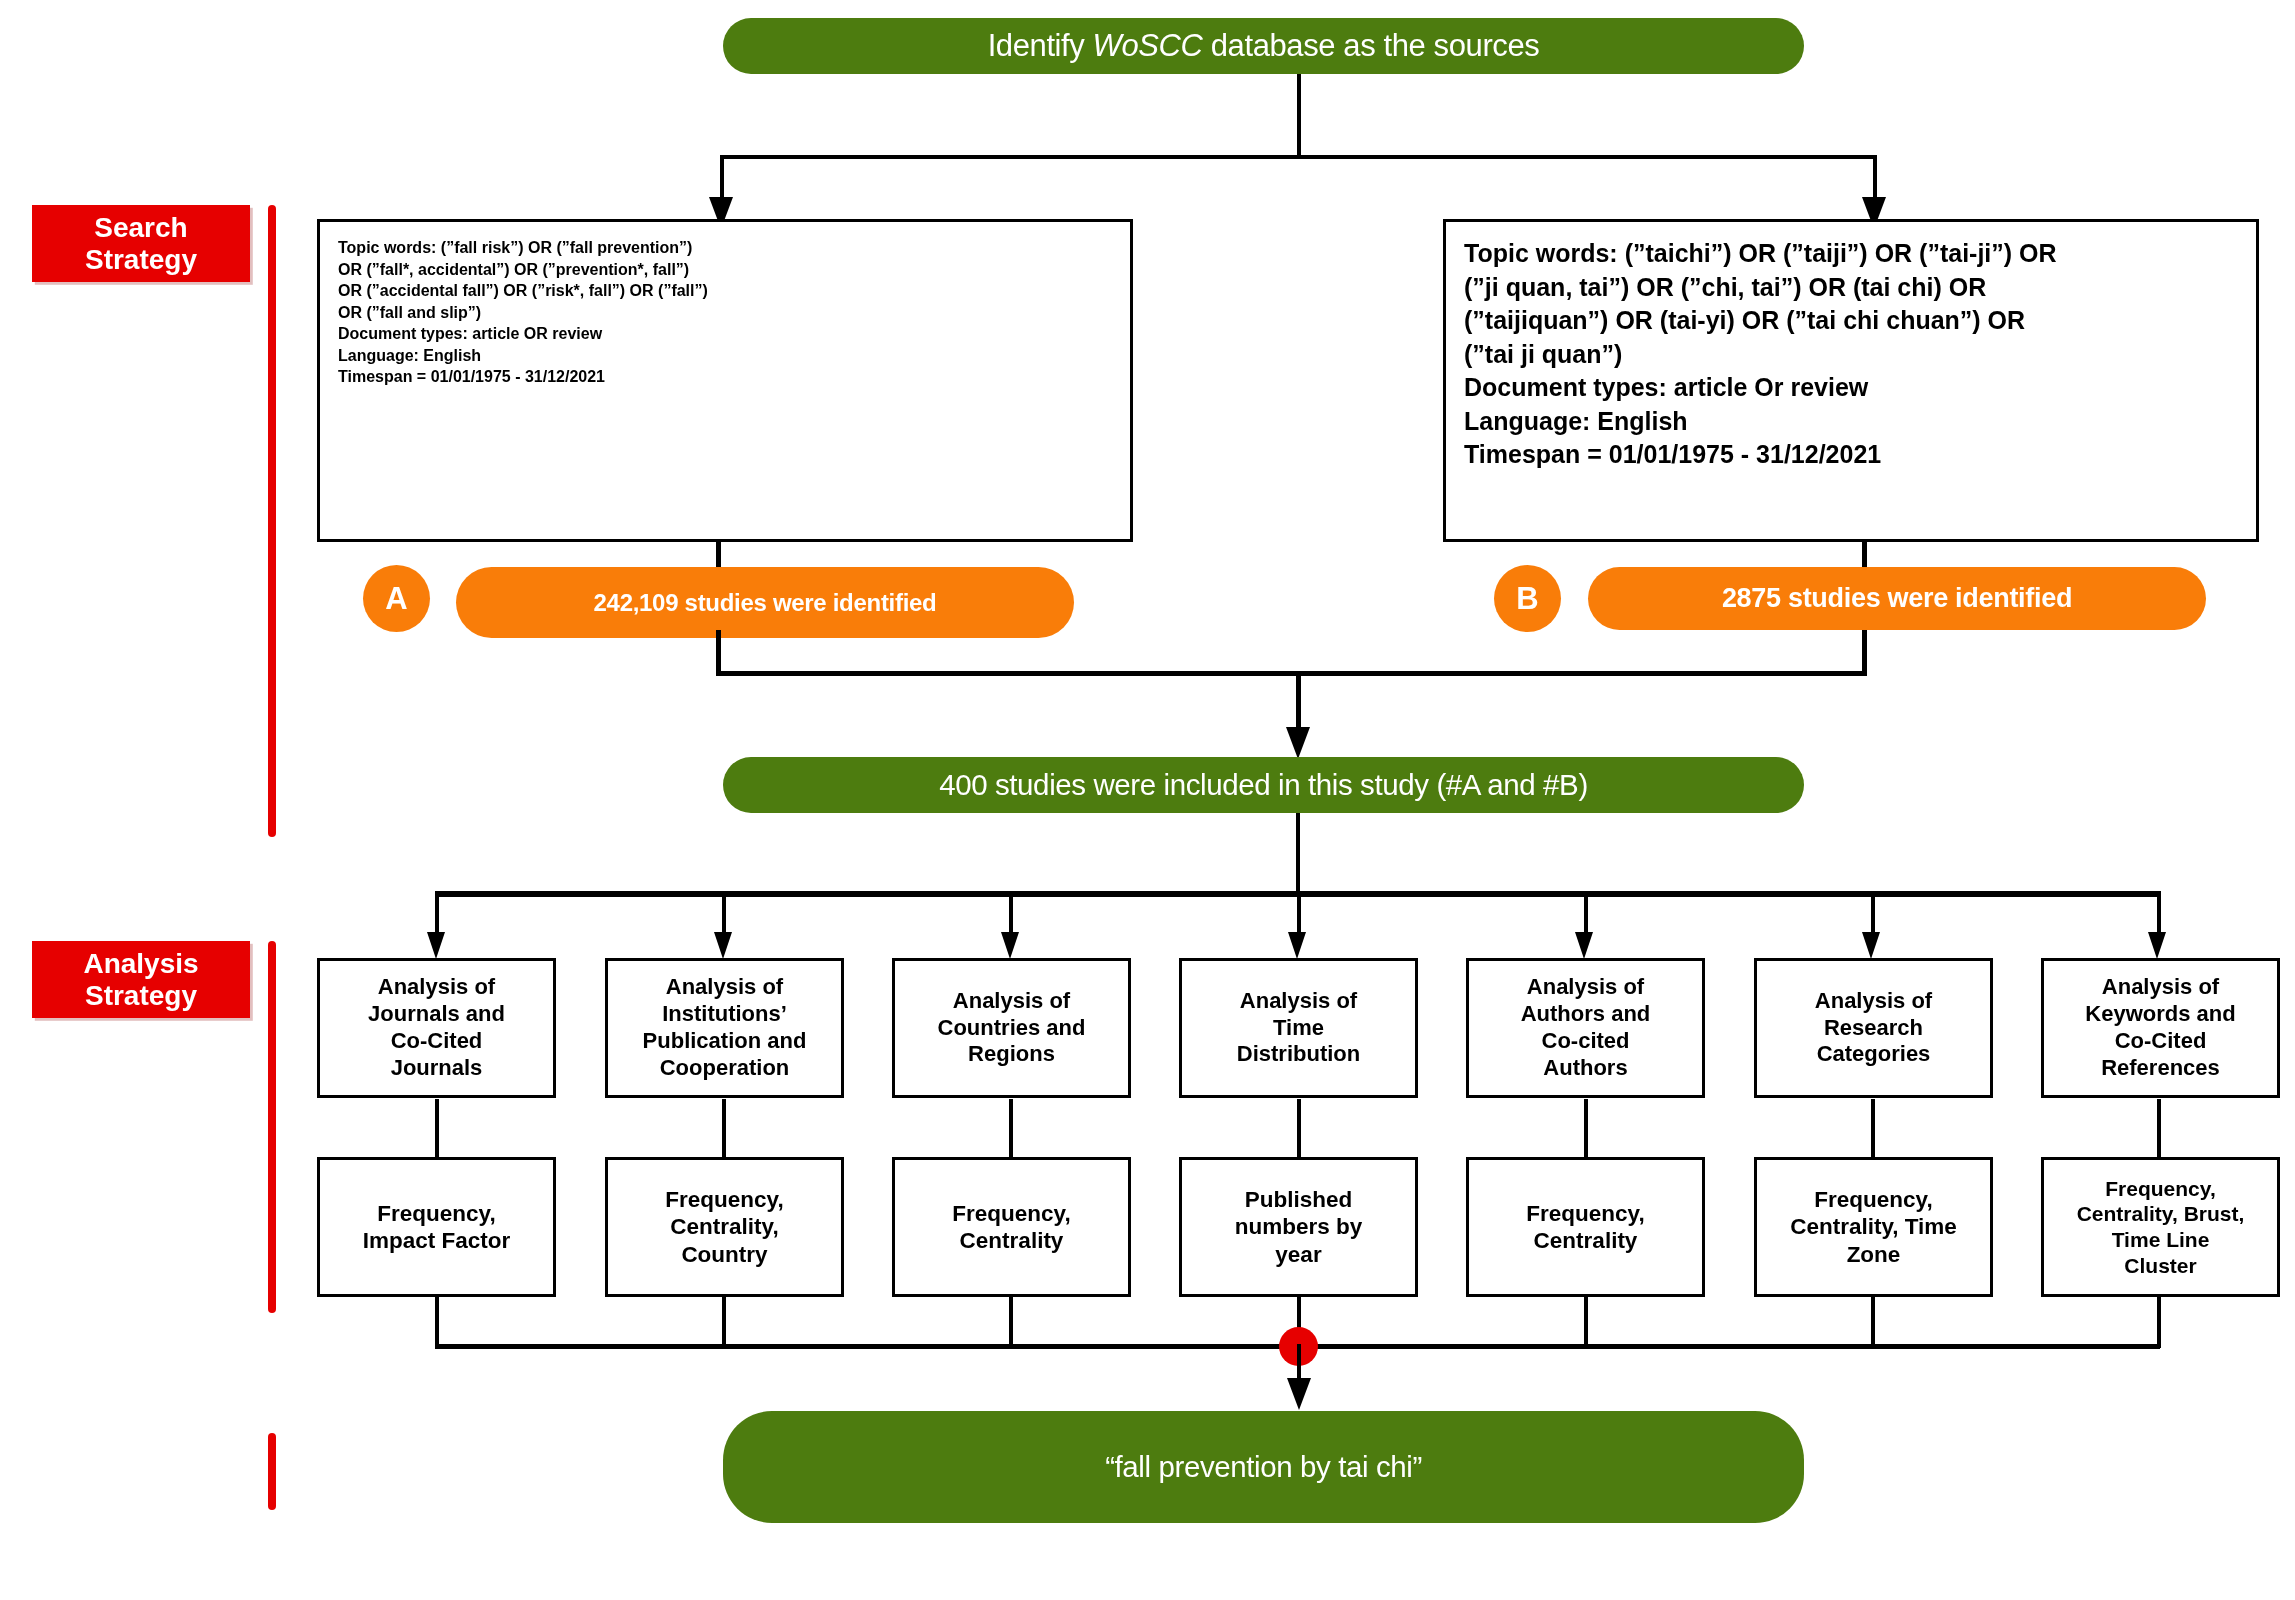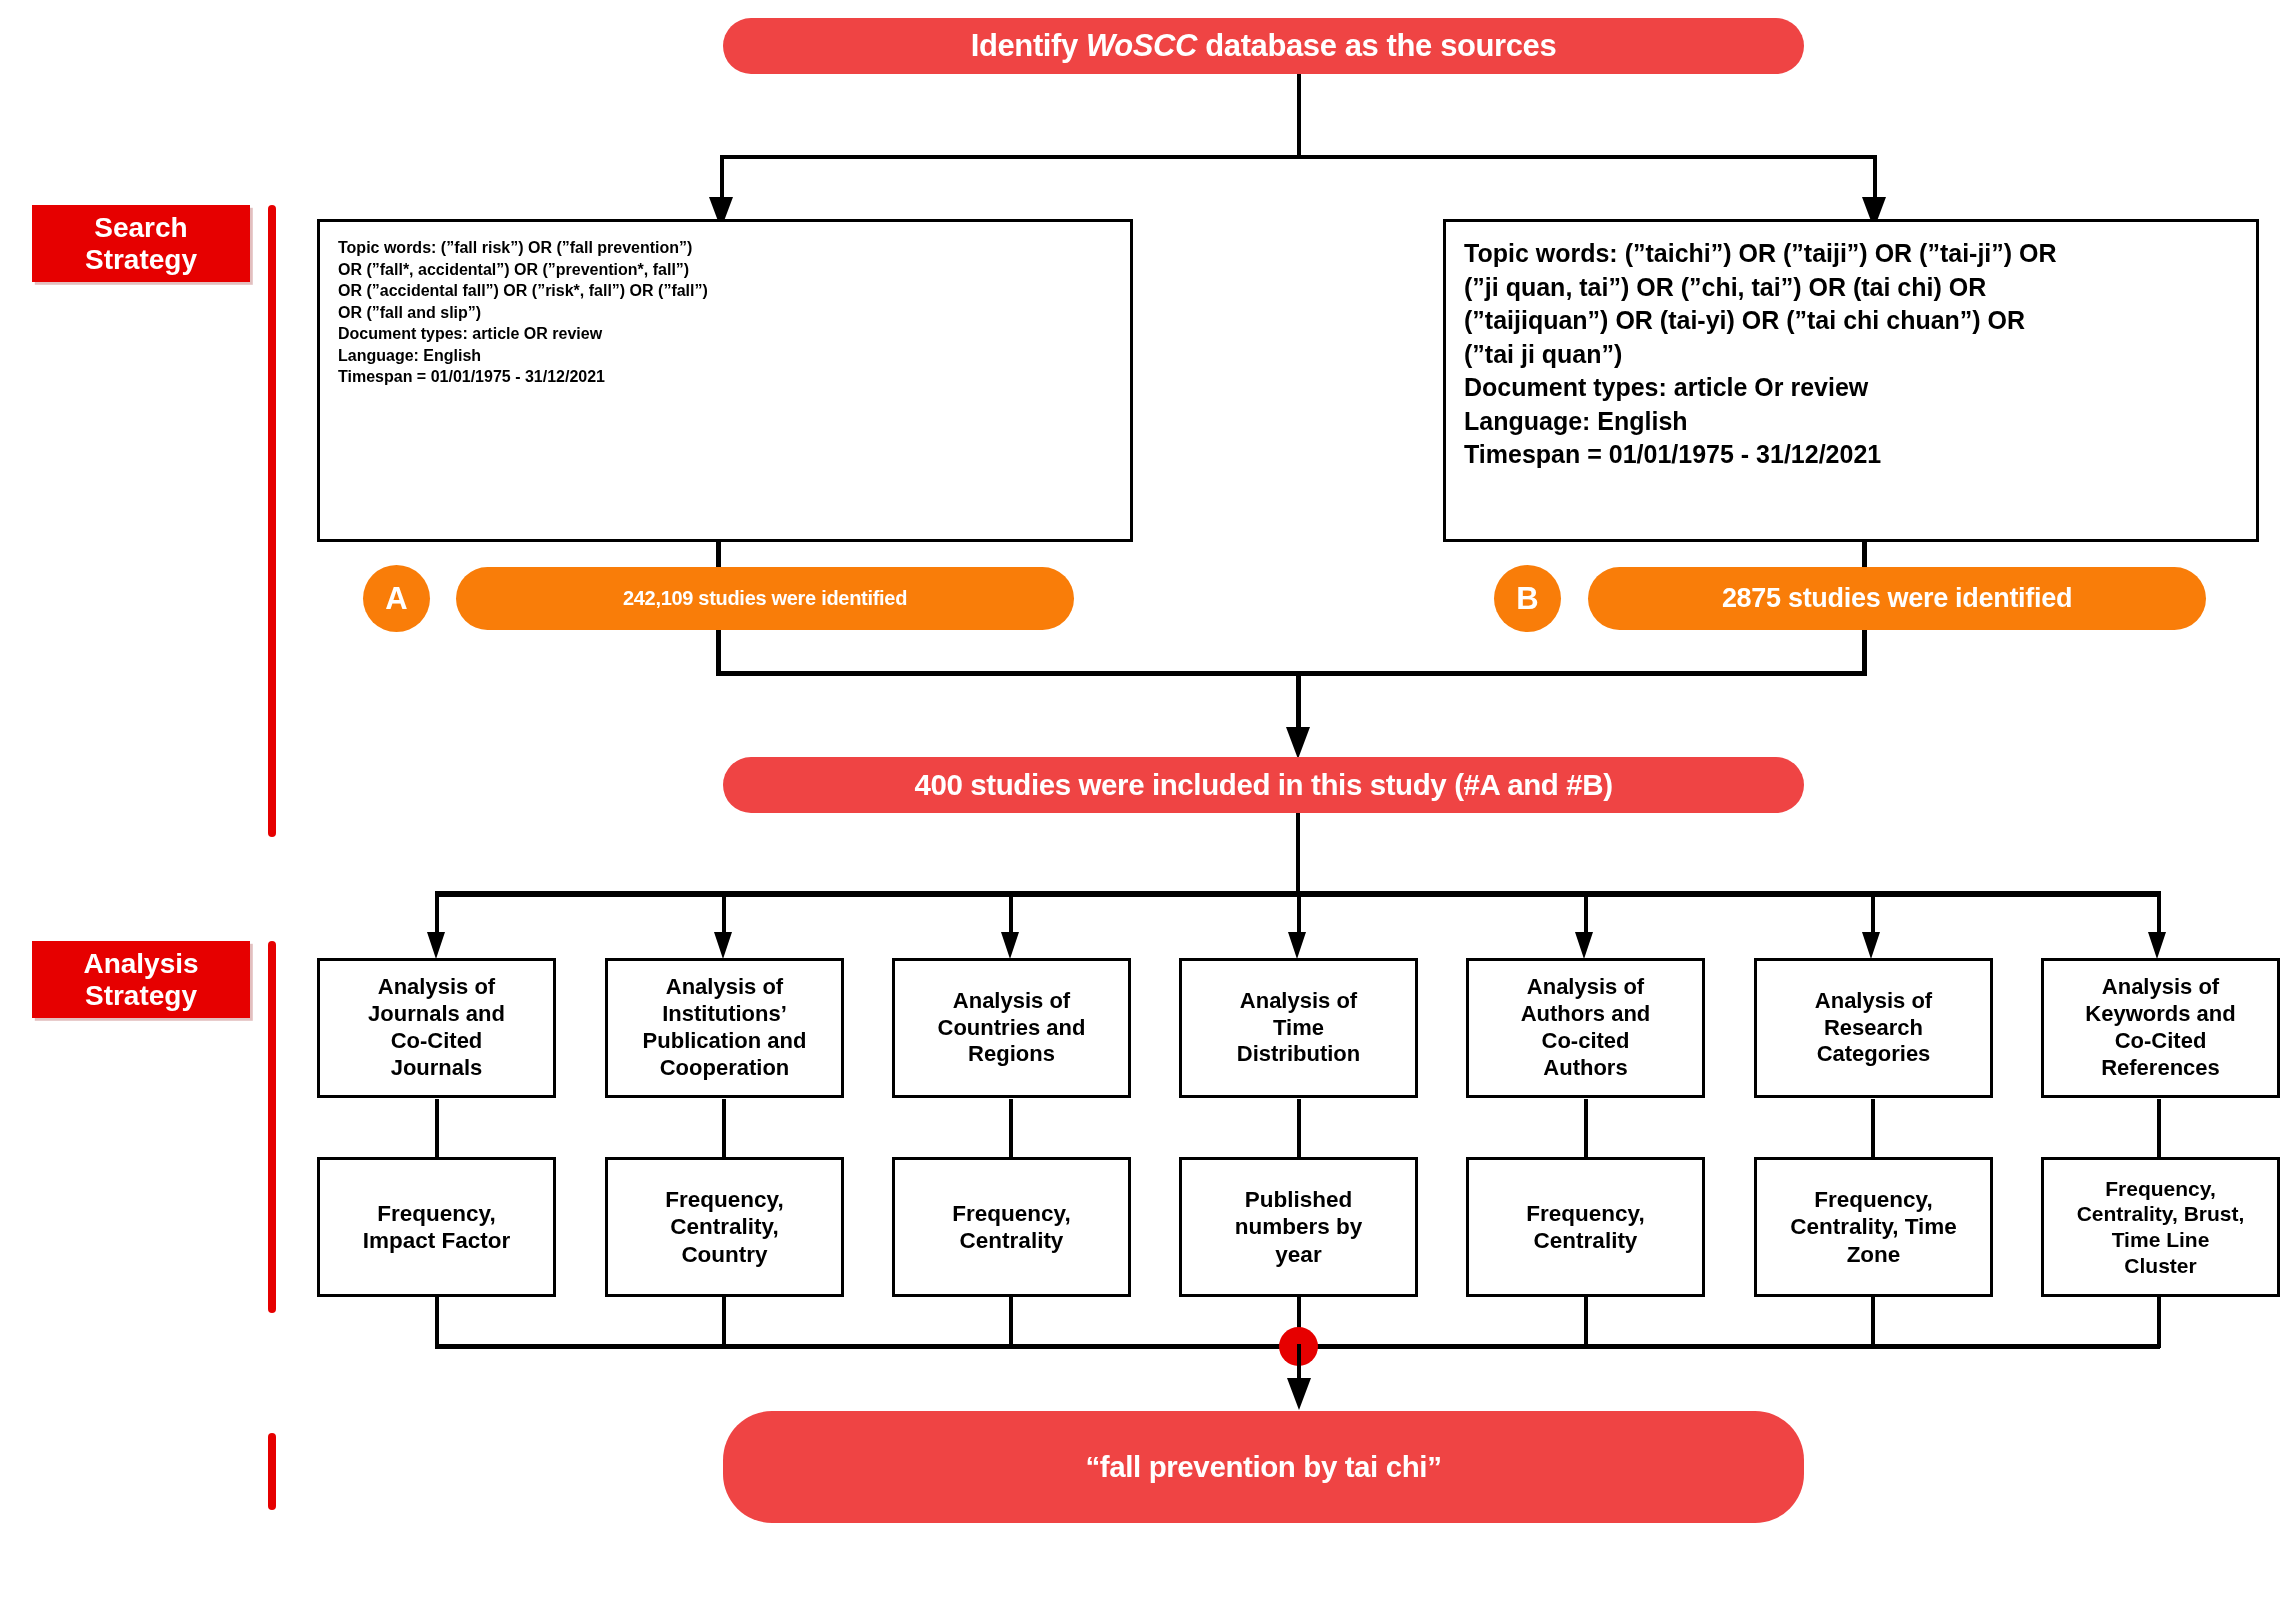--- a/index.html
+++ b/index.html
@@ -4,24 +4,24 @@
 <style>
   html,body{margin:0;padding:0;background:#ffffff;}
   body{width:2295px;height:1601px;position:relative;font-family:"Liberation Sans",sans-serif;}
   #stage{position:relative;width:2295px;height:1601px;overflow:hidden;background:#fff;}
 
   
   .abs{position:absolute;box-sizing:border-box;}
 
   
   .pill{
-    background:#ef4444;color:#ffffff;
+    background:#4d7c0f;color:#ffffff;
     border-radius:49px;
     display:flex;align-items:center;justify-content:center;
-    text-align:center;font-weight:bold;
+    text-align:center;font-weight:normal;
     letter-spacing:-0.4px;
   }
   .pill-line{display:block;width:100%;}
 
   
   .opill{
     background:#f97d09;color:#ffffff;
     border-radius:42px;
     display:flex;align-items:center;justify-content:center;
     text-align:center;font-weight:bold;letter-spacing:-0.3px;
@@ -128,21 +128,21 @@
 Language: English
 Timespan = 01/01/1975 - 31/12/2021</div>
   </div>
 
   <div class="abs vline" style="left:716px;top:542px;width:4.9px;height:28px;"></div>
   <div class="abs vline" style="left:1862px;top:542px;width:4.9px;height:28px;"></div>
 
   <div class="abs ocircle" style="left:363px;top:565px;width:67px;height:67px;font-size:31px;">
     <span>A</span>
   </div>
-  <div class="abs opill" style="left:456px;top:567px;width:618px;height:63px;font-size:20px;justify-content:center;">
+  <div class="abs opill" style="left:456px;top:567px;width:618px;height:71px;font-size:24px;justify-content:center;">
     <span>242,109  studies were identified</span>
   </div>
 
   <div class="abs ocircle" style="left:1494px;top:565px;width:67px;height:67px;font-size:31px;">
     <span>B</span>
   </div>
   <div class="abs opill" style="left:1588px;top:567px;width:618px;height:63px;font-size:27px;">
     <span>2875 studies were identified</span>
   </div>
 

